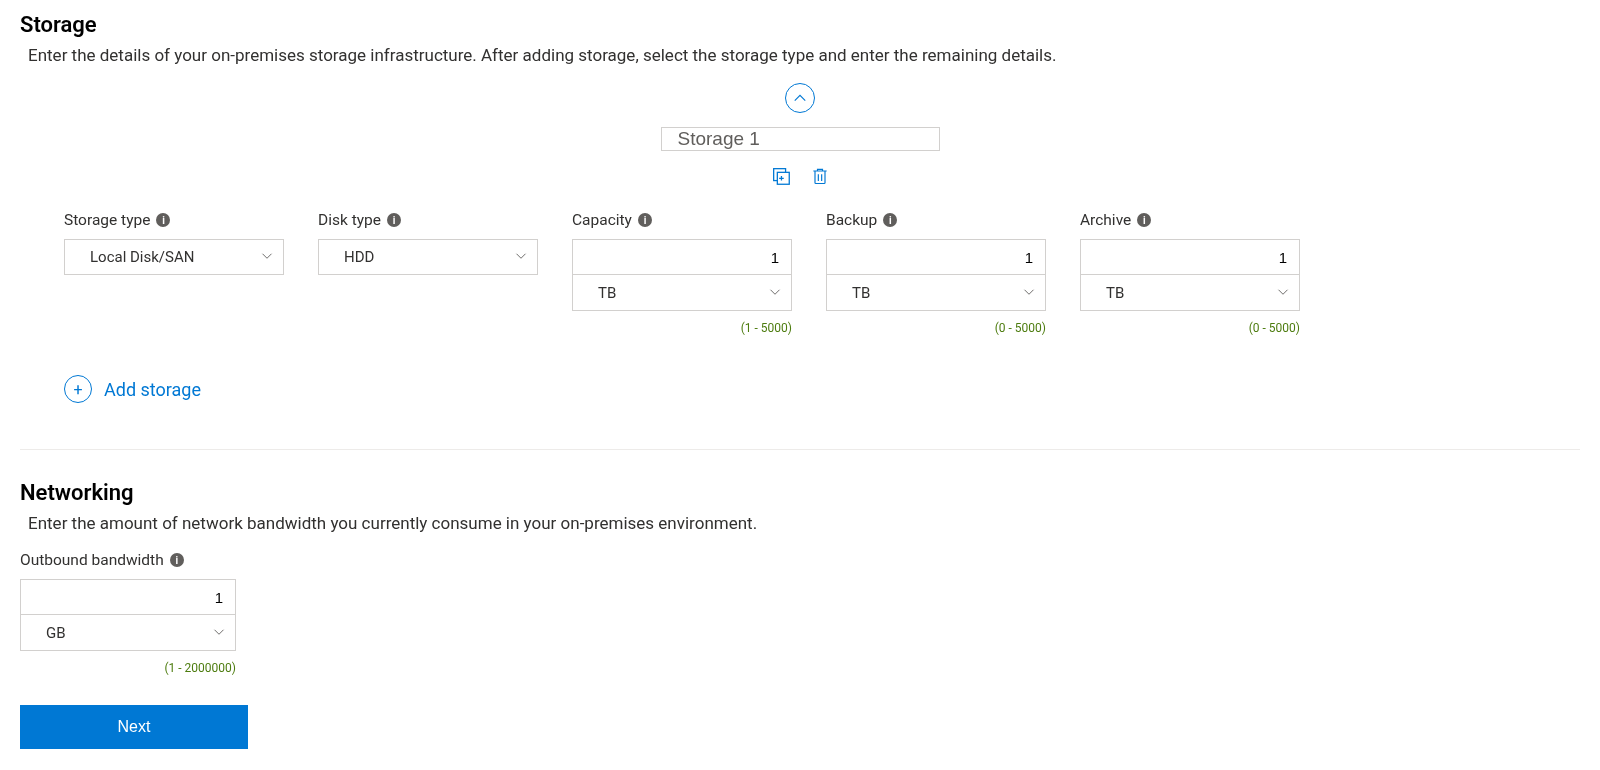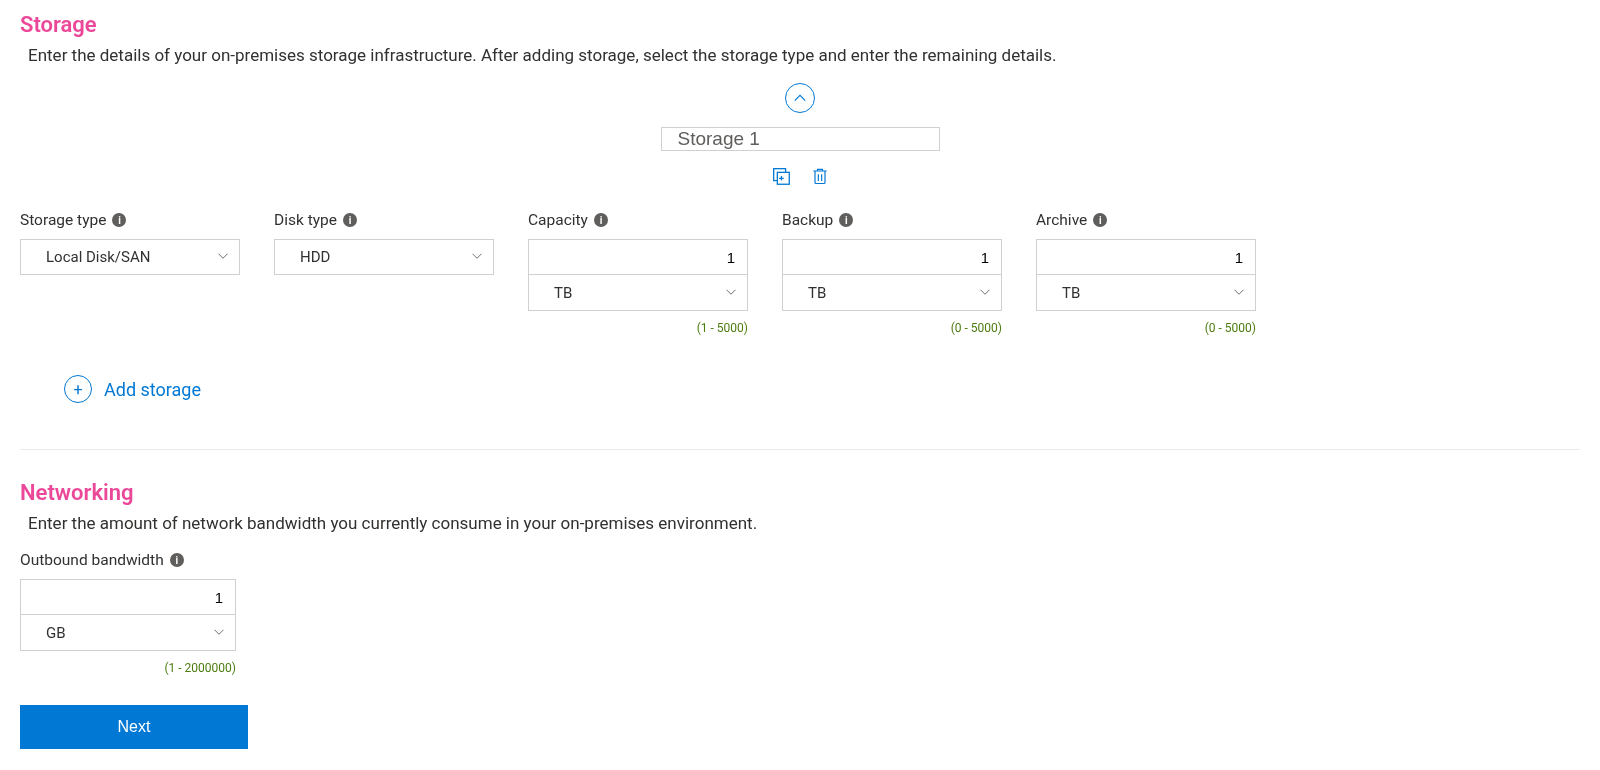--- a/index.html
+++ b/index.html
@@ -4,35 +4,35 @@
 <style>
   * { box-sizing: border-box; }
   body {
     margin: 0;
     padding: 12px 20px;
     font-family: "Segoe UI", "Segoe UI Web", -apple-system, BlinkMacSystemFont, Roboto, sans-serif;
     font-size: 14px;
     color: #323130;
     background: #fff;
   }
-  h2 { font-size: 22px; font-weight: 600; margin: 0 0 8px 0; color: #ec4899; }
+  h2 { font-size: 22px; font-weight: 600; margin: 0 0 8px 0; color: #000000; }
   .section-desc { font-size: 17px; margin: 0 0 18px 8px; color: #323130; }
   .row { display: flex; align-items: center; gap: 14px; flex-direction: column; }
   .collapse-btn {
     width: 30px; height: 30px; border-radius: 50%;
     border: 1px solid #0078d4; display: flex; align-items: center; justify-content: center;
     cursor: pointer; flex: 0 0 auto; color: #0078d4; background: #fff;
   }
   .title-input {
     flex: 1; border: 1px solid #d2d0ce; height: 48px; padding: 0 16px;
     font-size: 19px; color: #605e5c; outline: none;
   }
   .side-icons { display: flex; gap: 18px; align-items: center; color: #0078d4; }
   .side-icons svg { cursor: pointer; }
-  .fields-row { display: flex; gap: 34px; margin-top: 24px; }
+  .fields-row { display: flex; gap: 34px; margin-left: 44px; margin-top: 24px; }
   .field { display: flex; flex-direction: column; }
   .w220 { width: 220px; } .w228 { width: 216px; }
   .field-label { font-size: 15.5px; color: #323130; margin-bottom: 10px; display: flex; align-items: center; gap: 6px; }
   .info-icon {
     width: 14px; height: 14px; border-radius: 50%; background: #605e5c; color: #fff;
     display: inline-flex; align-items: center; justify-content: center;
     font-size: 10px; font-weight: 700; font-style: normal;
   }
   .select {
     position: relative; border: 1px solid #d2d0ce; height: 36px;

